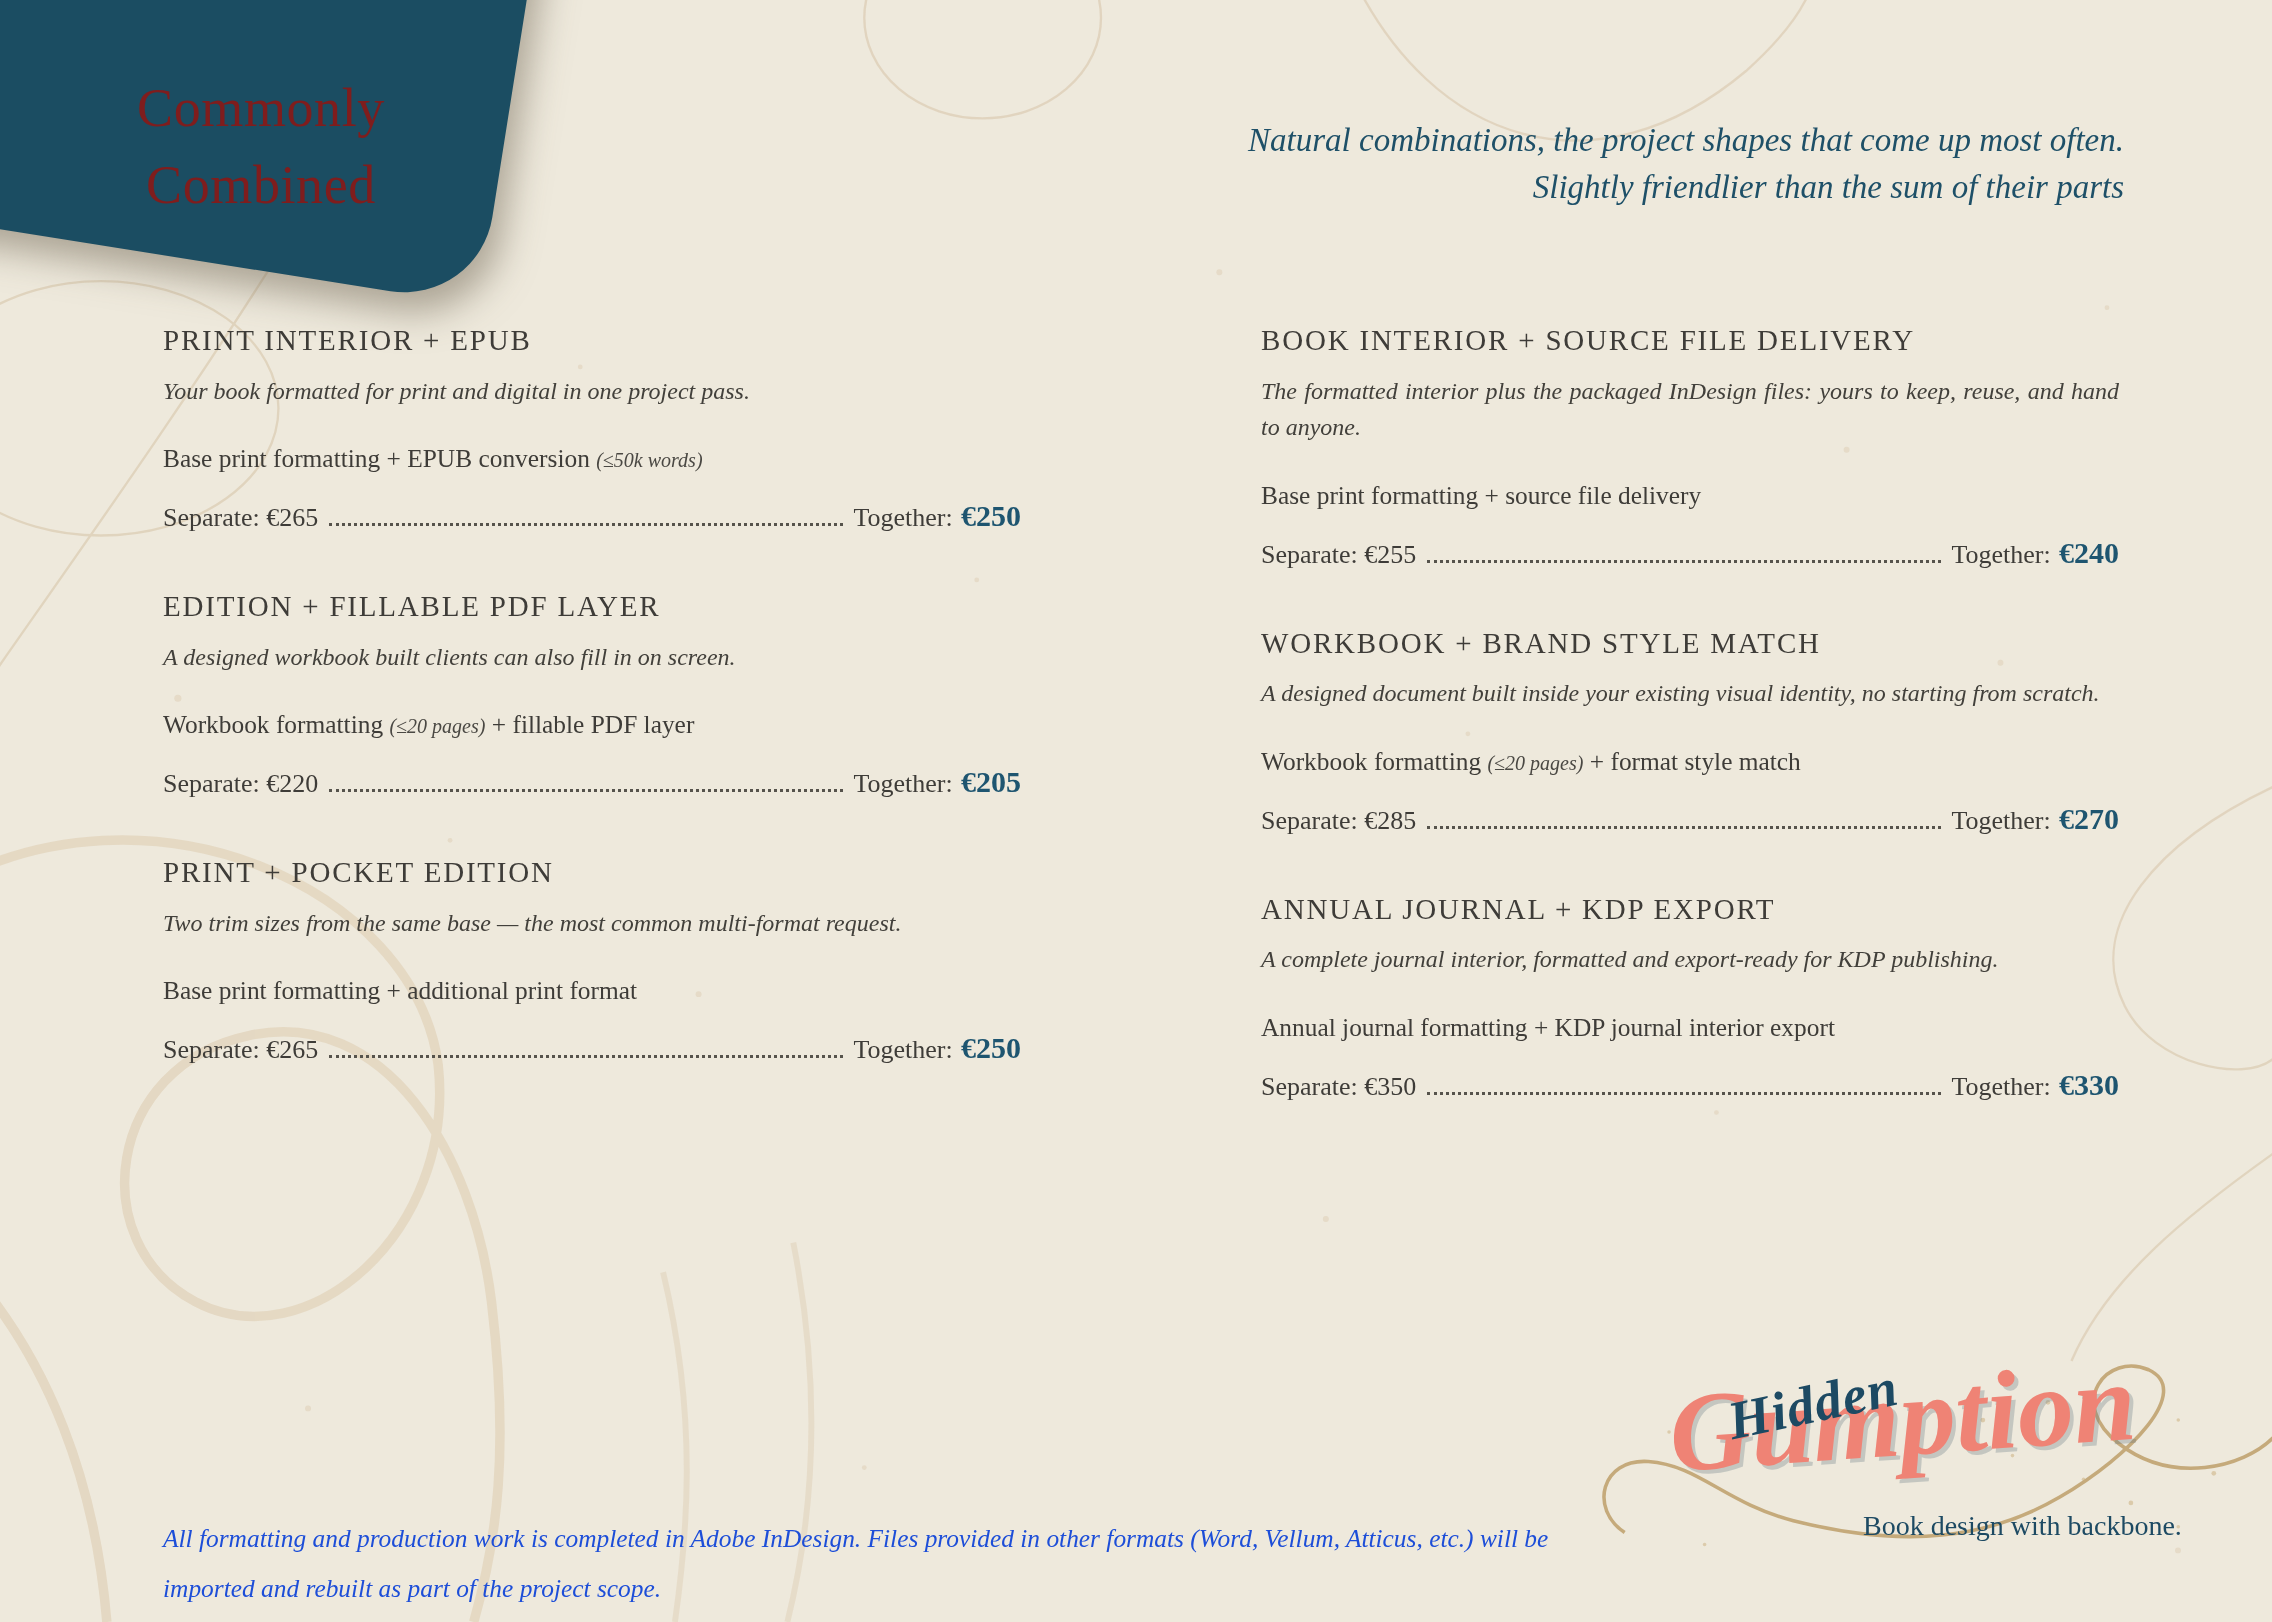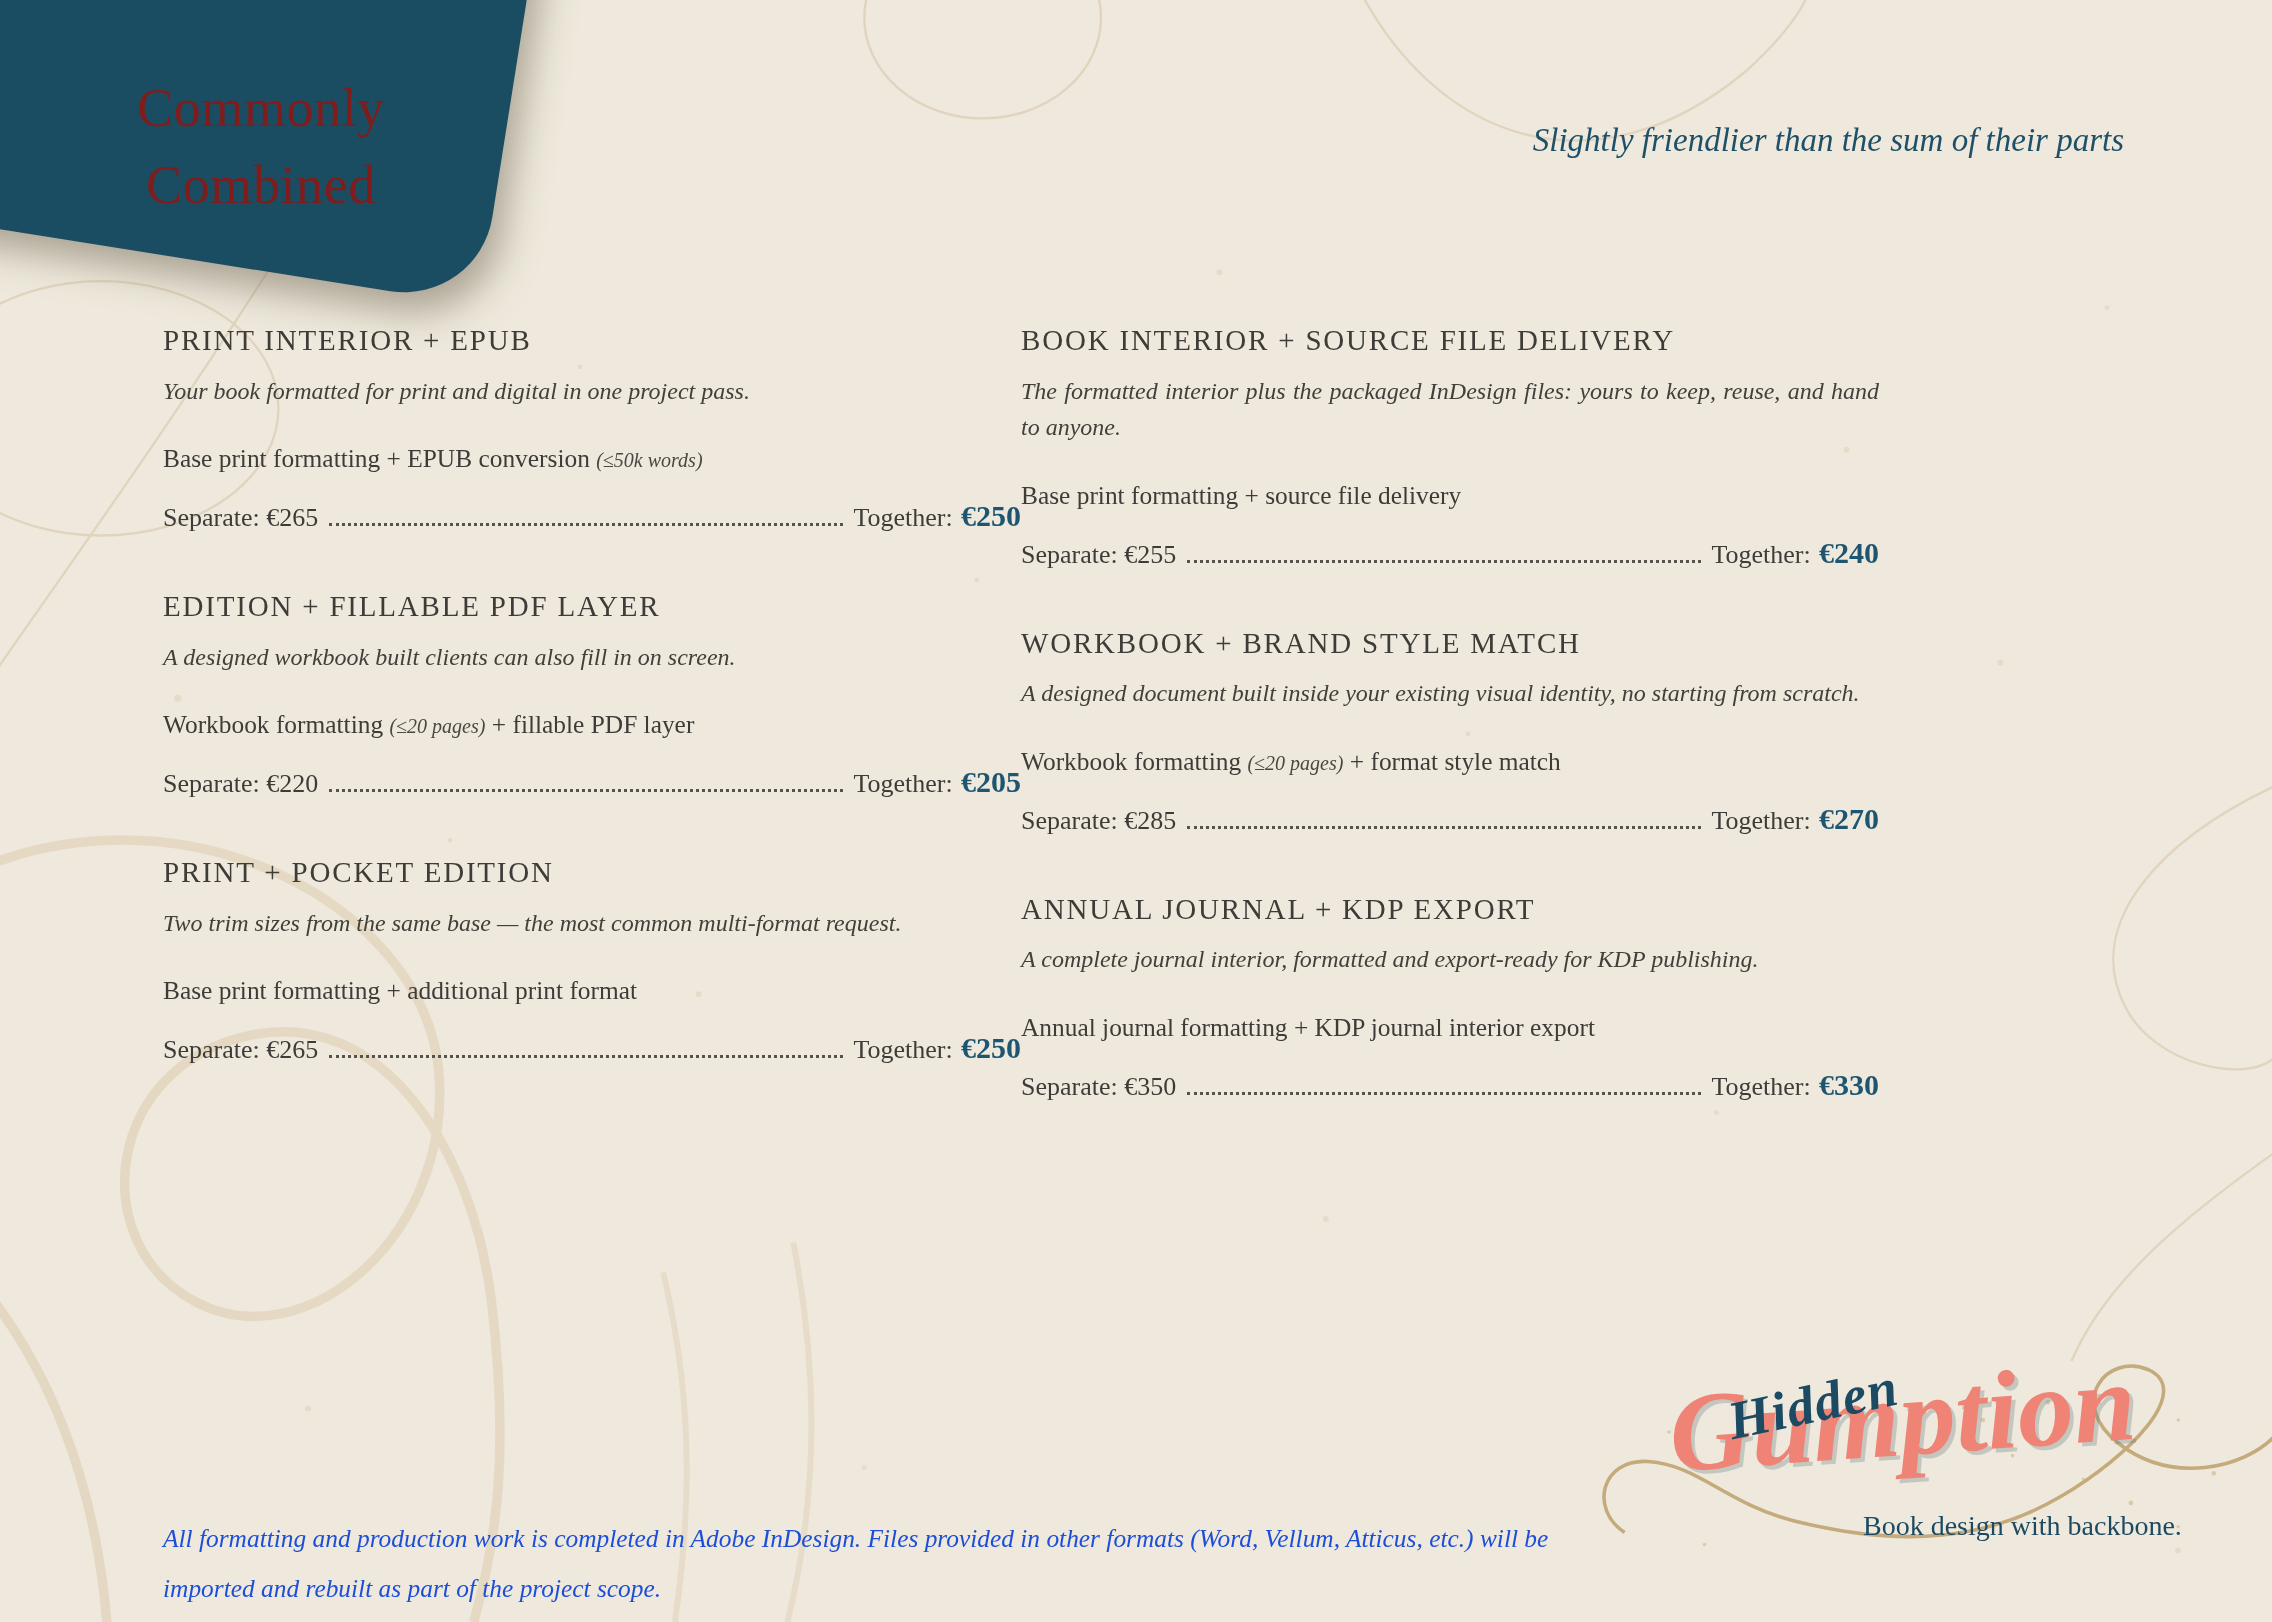--- a/index.html
+++ b/index.html
@@ -27,21 +27,21 @@
   
   .tagline {
     position:absolute; right:149px; top:117px; width:1184px; z-index:1;
     text-align:right; font-style:italic; color:#1e5068;
     font-size:33px; line-height:1.42;
   }
 
   
   .columns {
     position:absolute; left:163px; top:324px; width:1959px; z-index:1;
-    display:flex; 
+    display:flex; gap:240px;
   }
   .col { width:858px; }
   .pkg { margin-bottom:59px; }
   .pkg-title {
     margin:0 0 15.4px 0; font-size:29px; font-weight:400;
     letter-spacing:1.8px; color:#3e3c38; line-height:1.15;
   }
   .pkg-desc {
     margin:0 0 31px 0; font-style:italic; font-size:24px; line-height:1.52;
     color:#42403b; text-align:justify;
@@ -121,20 +121,21 @@
     </g>
   </svg>
 
   <div class="badge-shape"></div>
   <div class="badge-text">
     <span>Commonly</span><br>
     <span>Combined</span>
   </div>
 
   <div class="tagline">
+    <div>Natural combinations, the project shapes that come up most often.</div>
     <div>Slightly friendlier than the sum of their parts</div>
   </div>
 
   <div class="columns">
 
     <div class="col">
 
       <section class="pkg">
         <h2 class="pkg-title">PRINT INTERIOR + EPUB</h2>
         <p class="pkg-desc">Your book formatted for print and digital in one project pass.</p>

